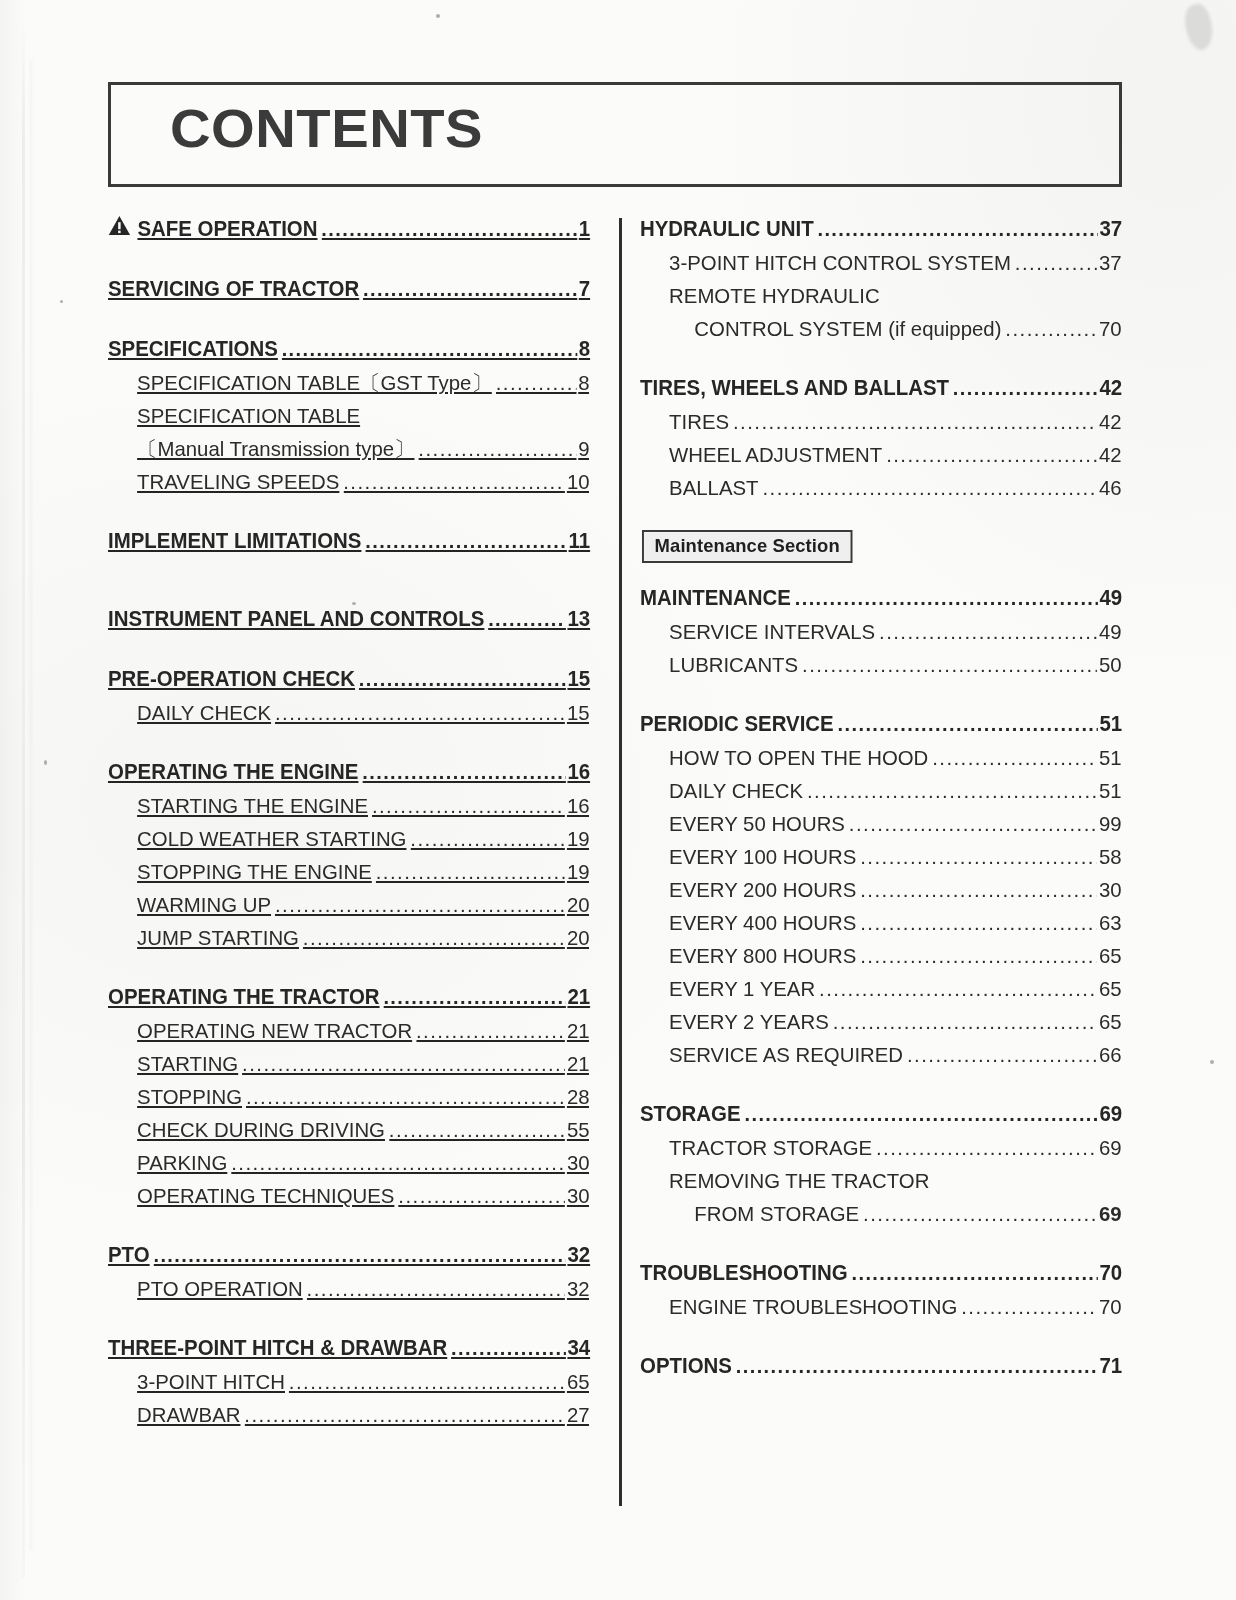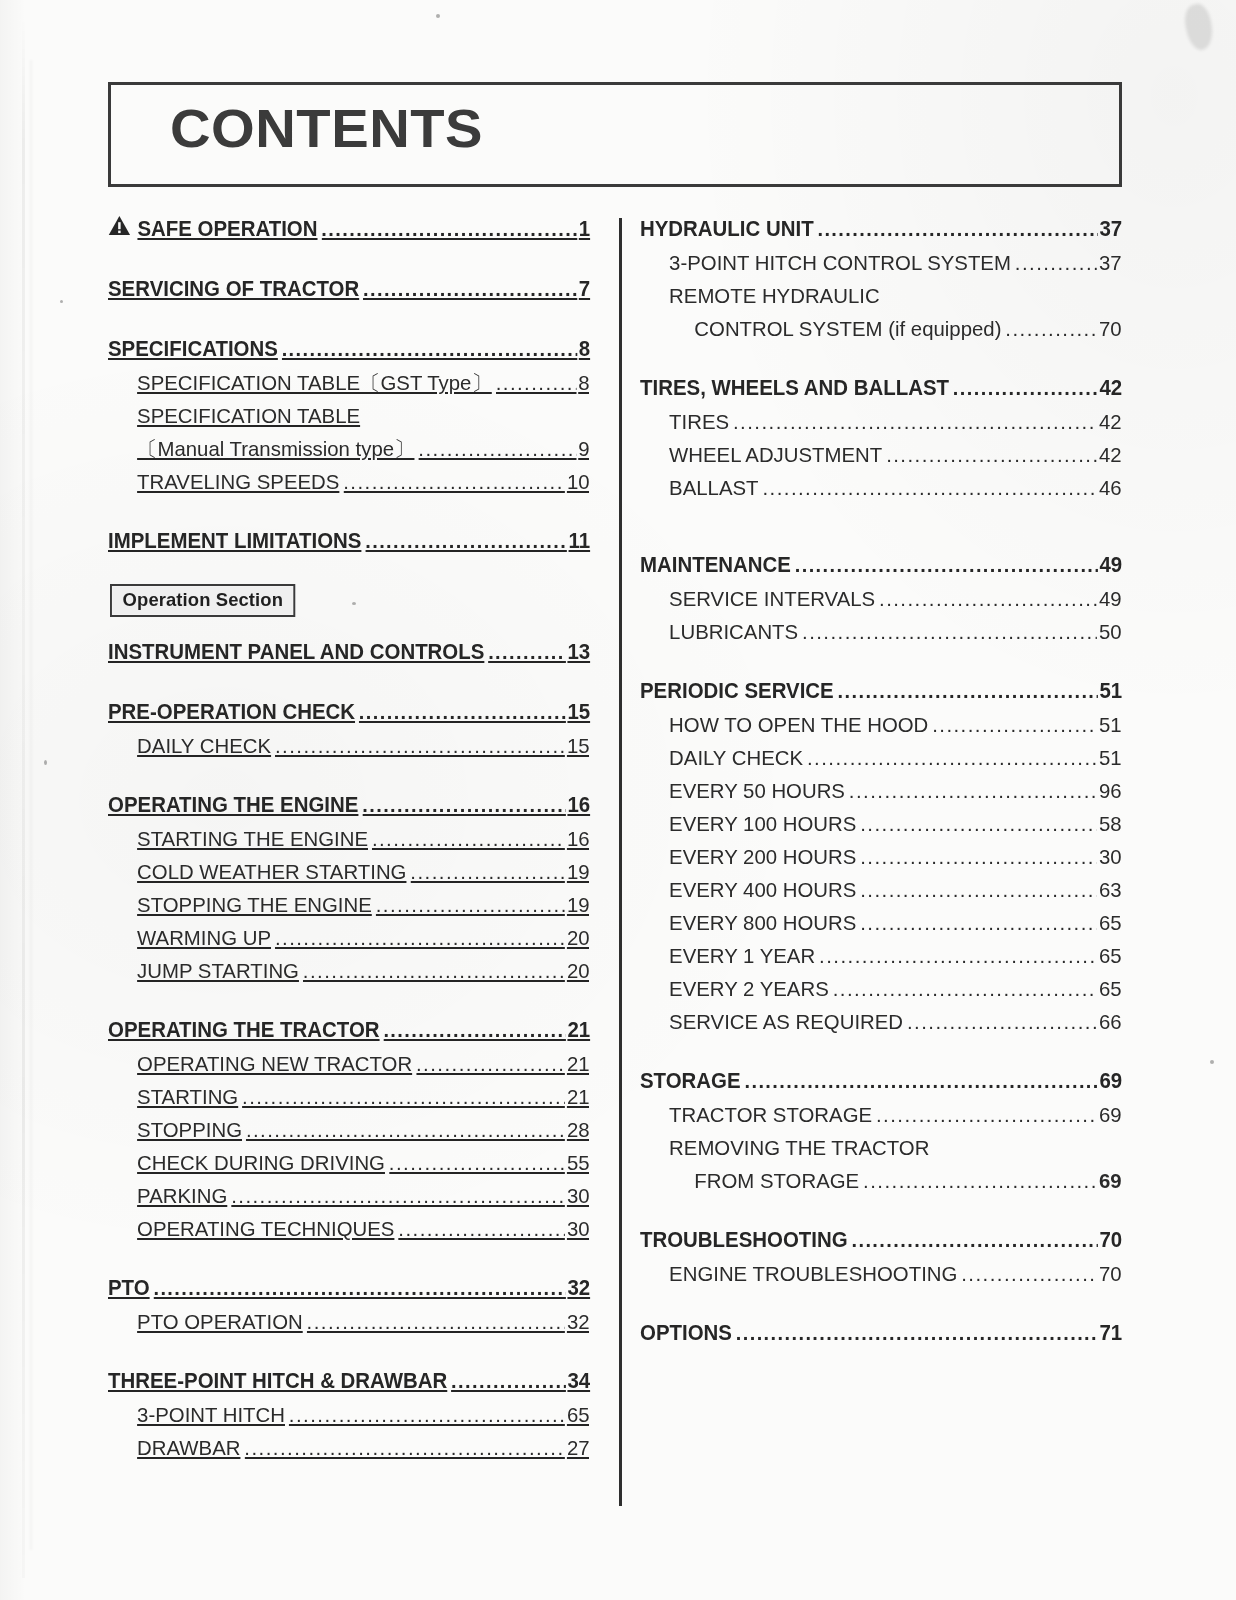--- a/index.html
+++ b/index.html
@@ -255,21 +255,20 @@
       <span class="dots">....................................................................................</span>
       <span class="pg">10</span>
     </div>
     <div class="gap-lg"></div>
     <div class="entry lvl1">
       <span class="label">IMPLEMENT  LIMITATIONS</span>
       <span class="dots">....................................................................................</span>
       <span class="pg">11</span>
     </div>
     <div class="gap-lg"></div>
-    <div class="chip-wrap"><span class="section-chip">Operation Section</span></div>
     <div class="gap-md"></div>
     <div class="entry lvl1">
       <span class="label">INSTRUMENT PANEL AND CONTROLS</span>
       <span class="dots">....................................................................................</span>
       <span class="pg">13</span>
     </div>
     <div class="gap-lg"></div>
     <div class="entry lvl1">
       <span class="label">PRE-OPERATION CHECK</span>
       <span class="dots">....................................................................................</span>
@@ -409,20 +408,21 @@
       <span class="label">WHEEL ADJUSTMENT</span>
       <span class="dots">....................................................................................</span>
       <span class="pg">42</span>
     </div>
     <div class="entry lvl2">
       <span class="label">BALLAST</span>
       <span class="dots">....................................................................................</span>
       <span class="pg">46</span>
     </div>
     <div class="gap-lg"></div>
+    <div class="chip-wrap"><span class="section-chip">Maintenance Section</span></div>
     <div class="gap-md"></div>
     <div class="entry lvl1">
       <span class="label">MAINTENANCE</span>
       <span class="dots">....................................................................................</span>
       <span class="pg">49</span>
     </div>
     <div class="entry lvl2">
       <span class="label">SERVICE INTERVALS</span>
       <span class="dots">....................................................................................</span>
       <span class="pg">49</span>
@@ -444,21 +444,21 @@
       <span class="pg">51</span>
     </div>
     <div class="entry lvl2">
       <span class="label">DAILY CHECK</span>
       <span class="dots">....................................................................................</span>
       <span class="pg">51</span>
     </div>
     <div class="entry lvl2">
       <span class="label">EVERY 50 HOURS</span>
       <span class="dots">....................................................................................</span>
-      <span class="pg">96</span>
+      <span class="pg">99</span>
     </div>
     <div class="entry lvl2">
       <span class="label">EVERY 100 HOURS</span>
       <span class="dots">....................................................................................</span>
       <span class="pg">58</span>
     </div>
     <div class="entry lvl2">
       <span class="label">EVERY 200 HOURS</span>
       <span class="dots">....................................................................................</span>
       <span class="pg">30</span>

